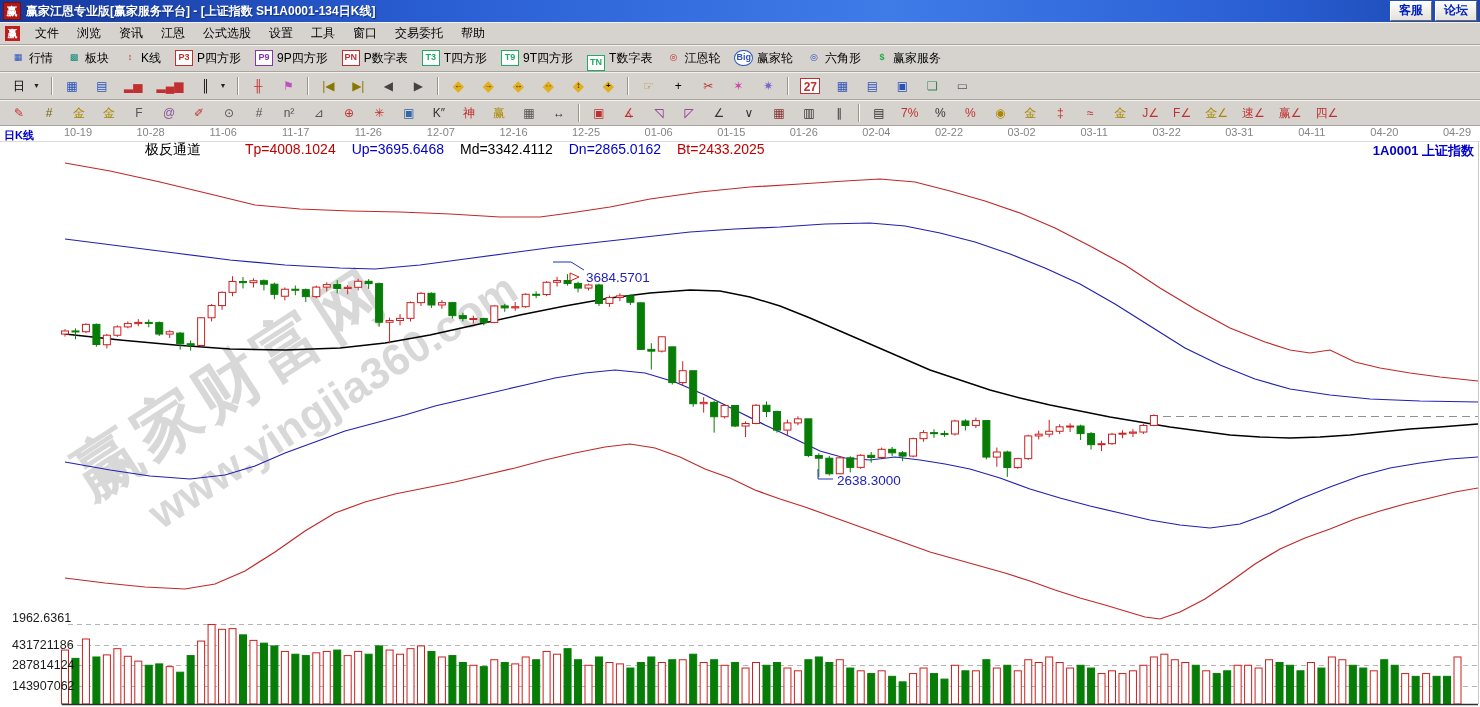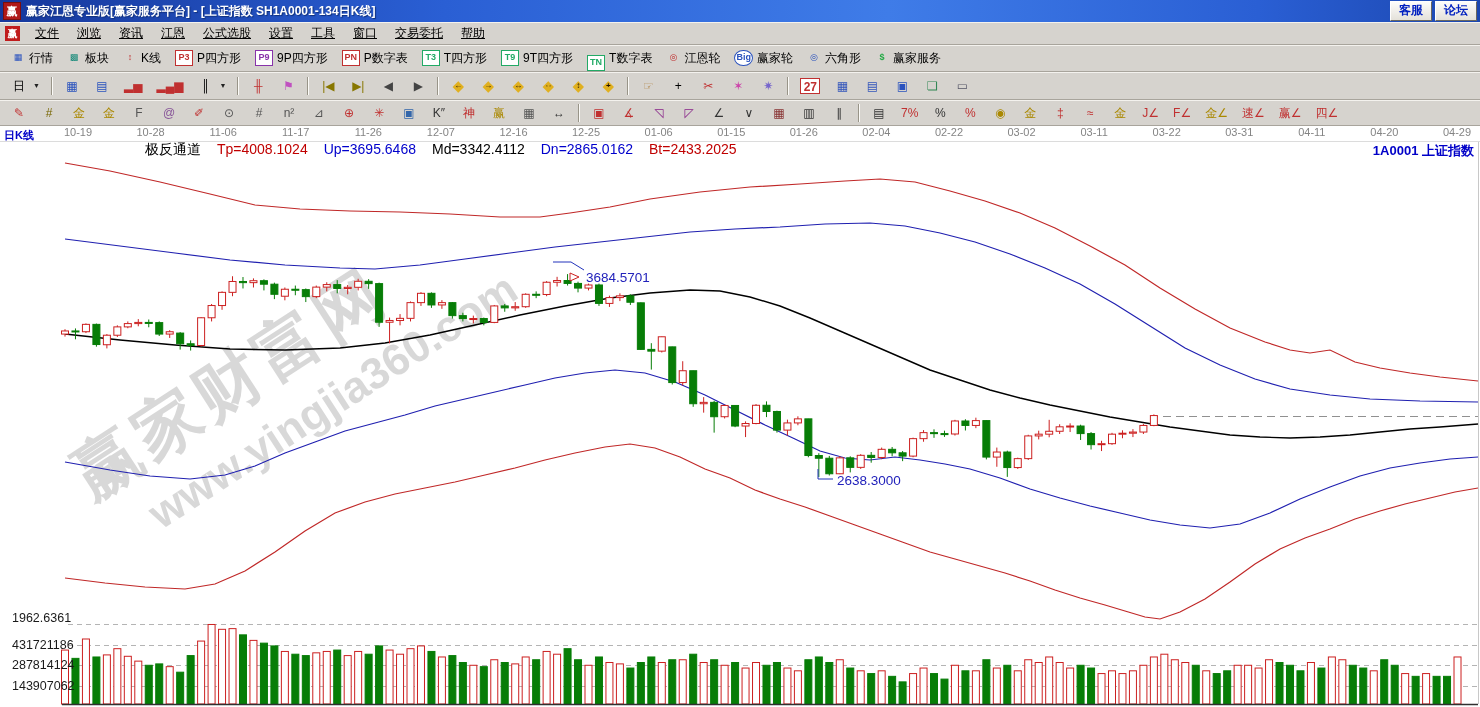--- a/index.html
+++ b/index.html
@@ -15,21 +15,21 @@
   .title-text{flex:0 1 auto;white-space:nowrap;text-shadow:1px 1px 1px #10307a;}
   .title-spacer{flex:1;}
   .tb-winbtn{height:18px;padding:0 8px;margin-left:3px;background:linear-gradient(180deg,#fdfdfb,#e4e1da);
     border:1px solid #fff;border-right-color:#6a675f;border-bottom-color:#6a675f;
     color:#0020c0;font-size:12px;line-height:16px;cursor:default;}
   
   .menubar{height:22px;display:flex;align-items:center;background:#d6d3ce;
     border-bottom:1px solid #a8a49c;box-shadow:inset 0 1px 0 #f4f2ee;padding-left:3px;}
   .menu-logo{width:15px;height:15px;background:#c01c1c;color:#fff;font-size:10px;line-height:15px;
     text-align:center;font-weight:bold;margin:0 6px 0 2px;}
-  .menu-item{padding:0 9px;cursor:default;text-decoration:underline;}
+  .menu-item{padding:0 9px;cursor:default;}
   
   .toolbar{display:flex;align-items:center;background:#d6d3ce;border-bottom:1px solid #a8a49c;
     box-shadow:inset 0 1px 0 #f4f2ee;padding-left:4px;}
   .tb1{height:26px;}
   .tb2{height:27px;}
   .tb3{height:25px;}
   .tbtn{display:flex;align-items:center;gap:4px;padding:2px 5px;margin:0 1px;border:1px solid transparent;
     cursor:default;white-space:nowrap;}
   .tb-badge{display:inline-block;min-width:14px;height:14px;line-height:13px;text-align:center;
     font-size:9px;font-weight:bold;}
@@ -804,21 +804,21 @@
         </g>
         <g>
           <line x1="1478.5" y1="141" x2="1478.5" y2="703" stroke="#c8c8c8" stroke-width="1"></line>
         </g>
       </svg>
 
     <div class="pane-label">日K线</div>
     <div class="symbol-label">1A0001  上证指数</div>
     <div class="indicator-row">
       <span class="indicator-name">极反通道</span>
-      <span style="display:flex;gap:16px;">
+      <span style="display:flex;gap:16px;margin-left:28px;">
           <span style="color: rgb(192, 0, 0);">Tp=4008.1024</span>
           <span style="color: rgb(0, 0, 204); text-align: center;">Up=3695.6468</span>
           <span style="color: rgb(0, 0, 0);">Md=3342.4112</span>
           <span style="color: rgb(0, 0, 204);">Dn=2865.0162</span>
           <span style="color: rgb(192, 0, 0);">Bt=2433.2025</span>
         </span>
     </div>
   </div>
 
 </div>

